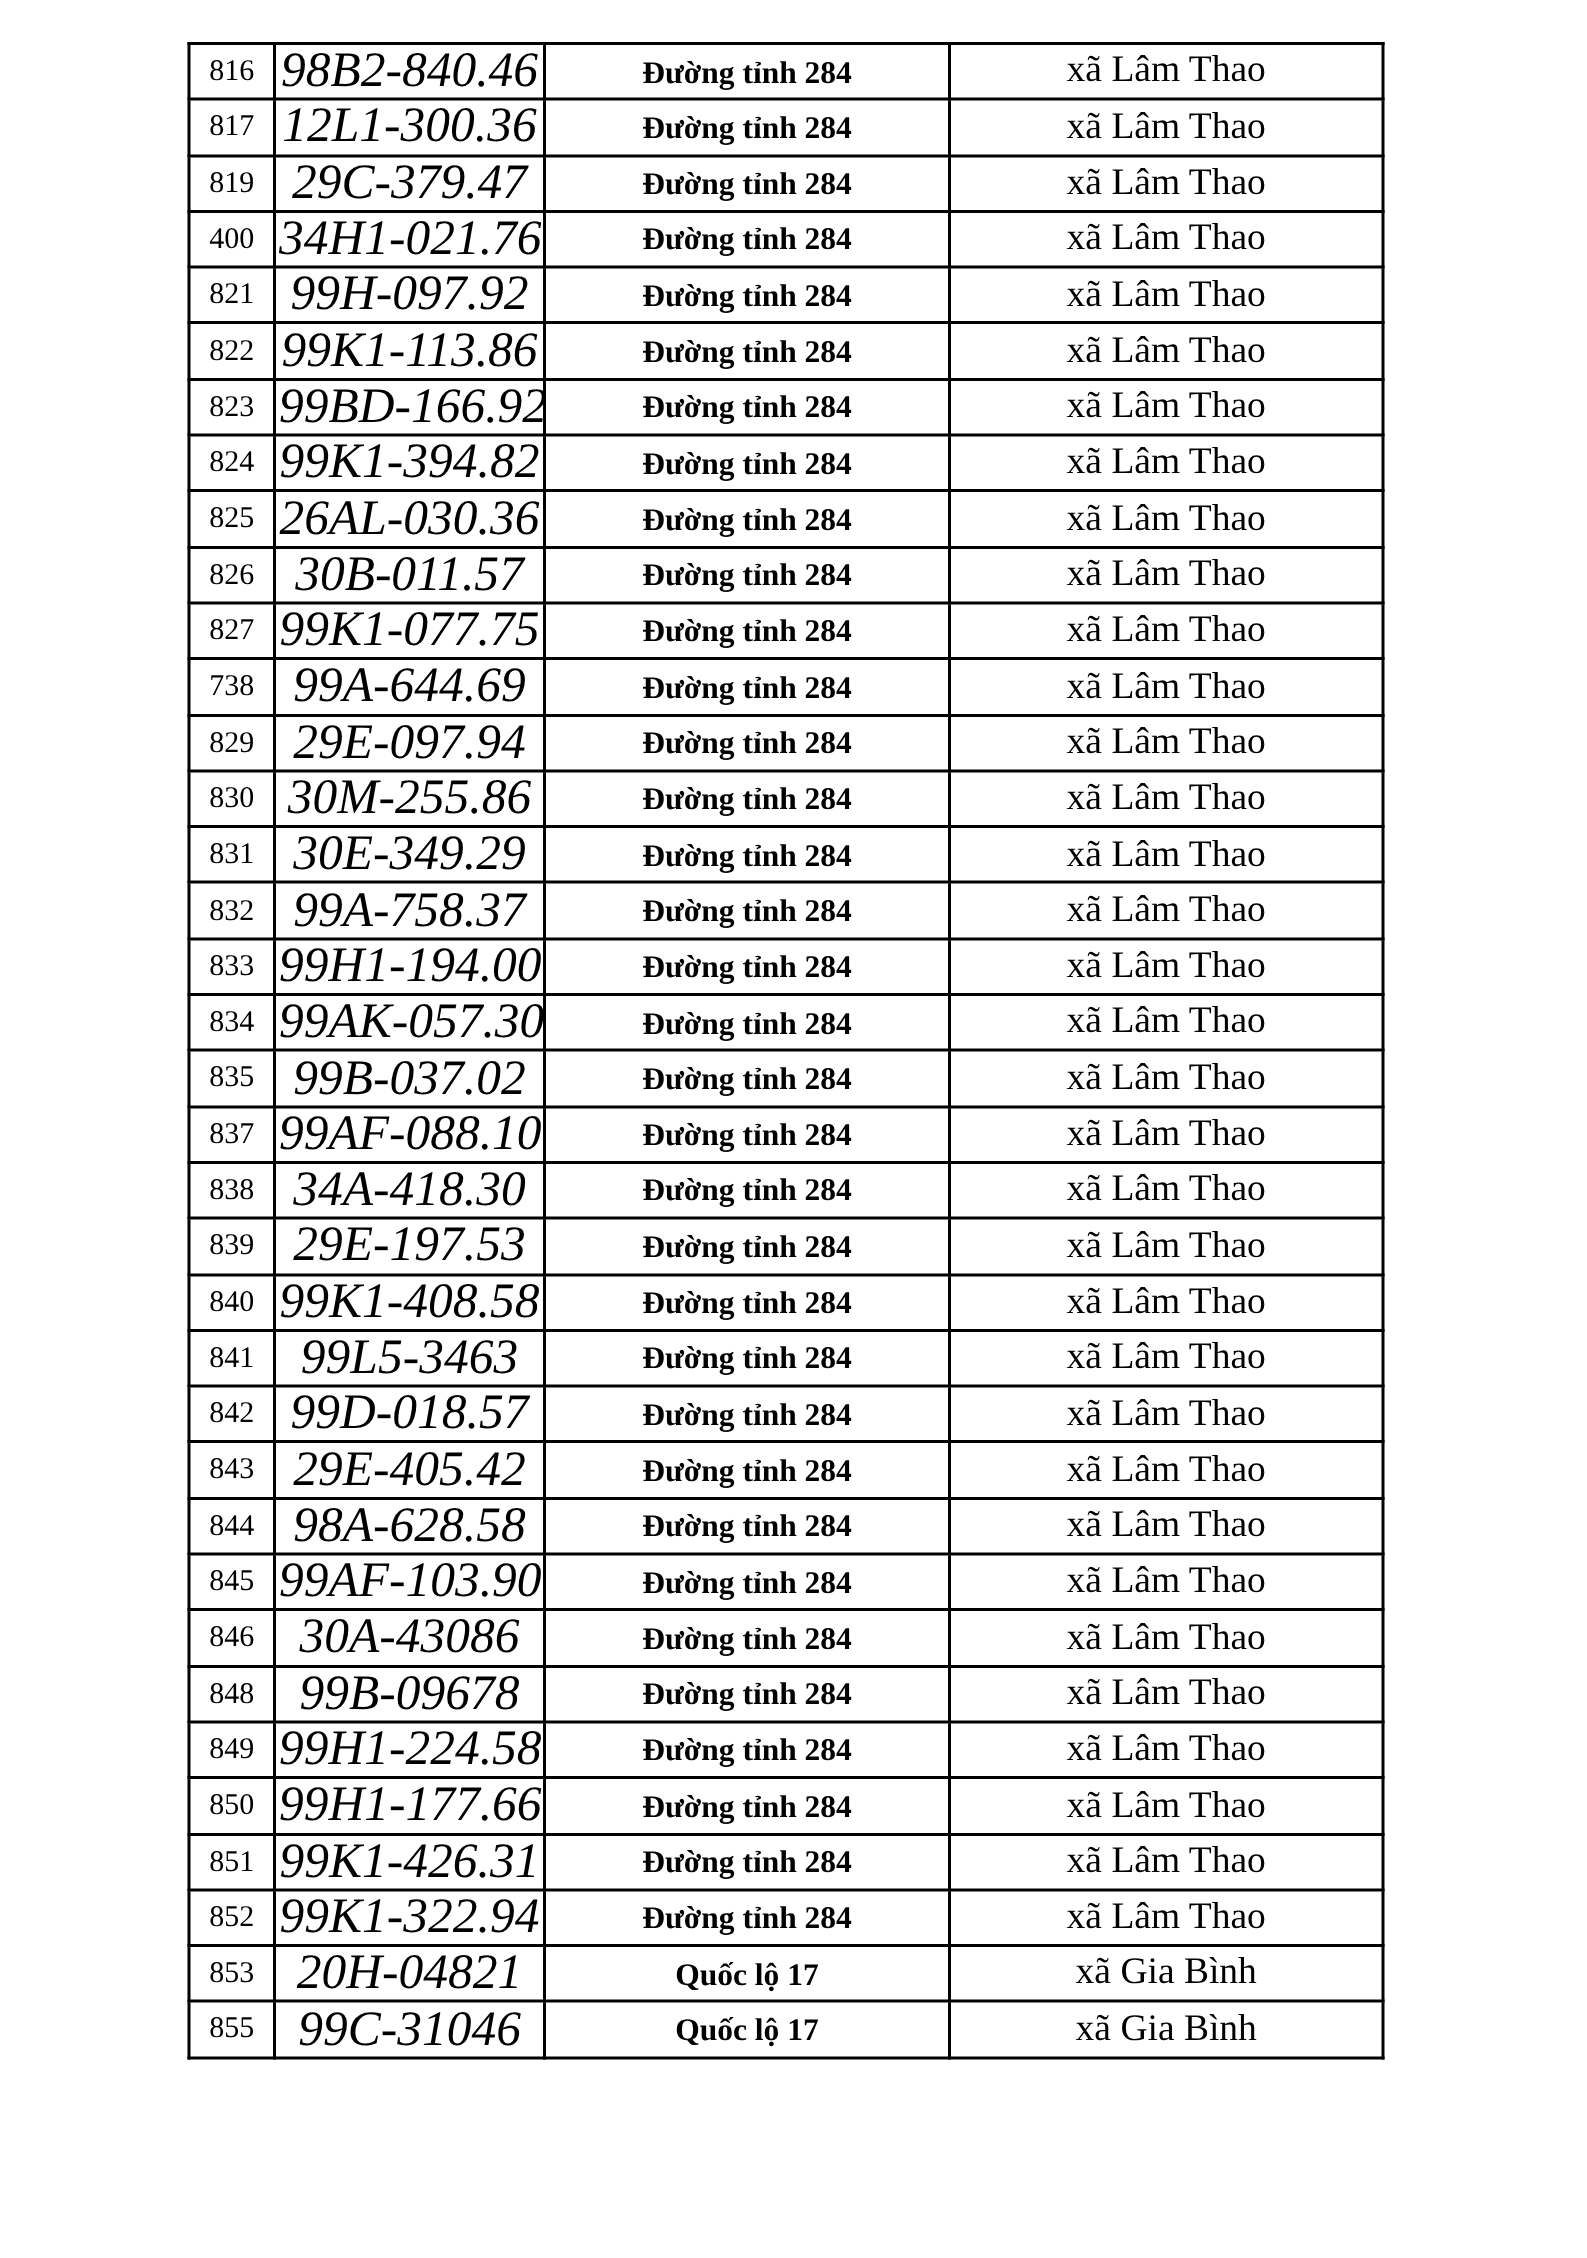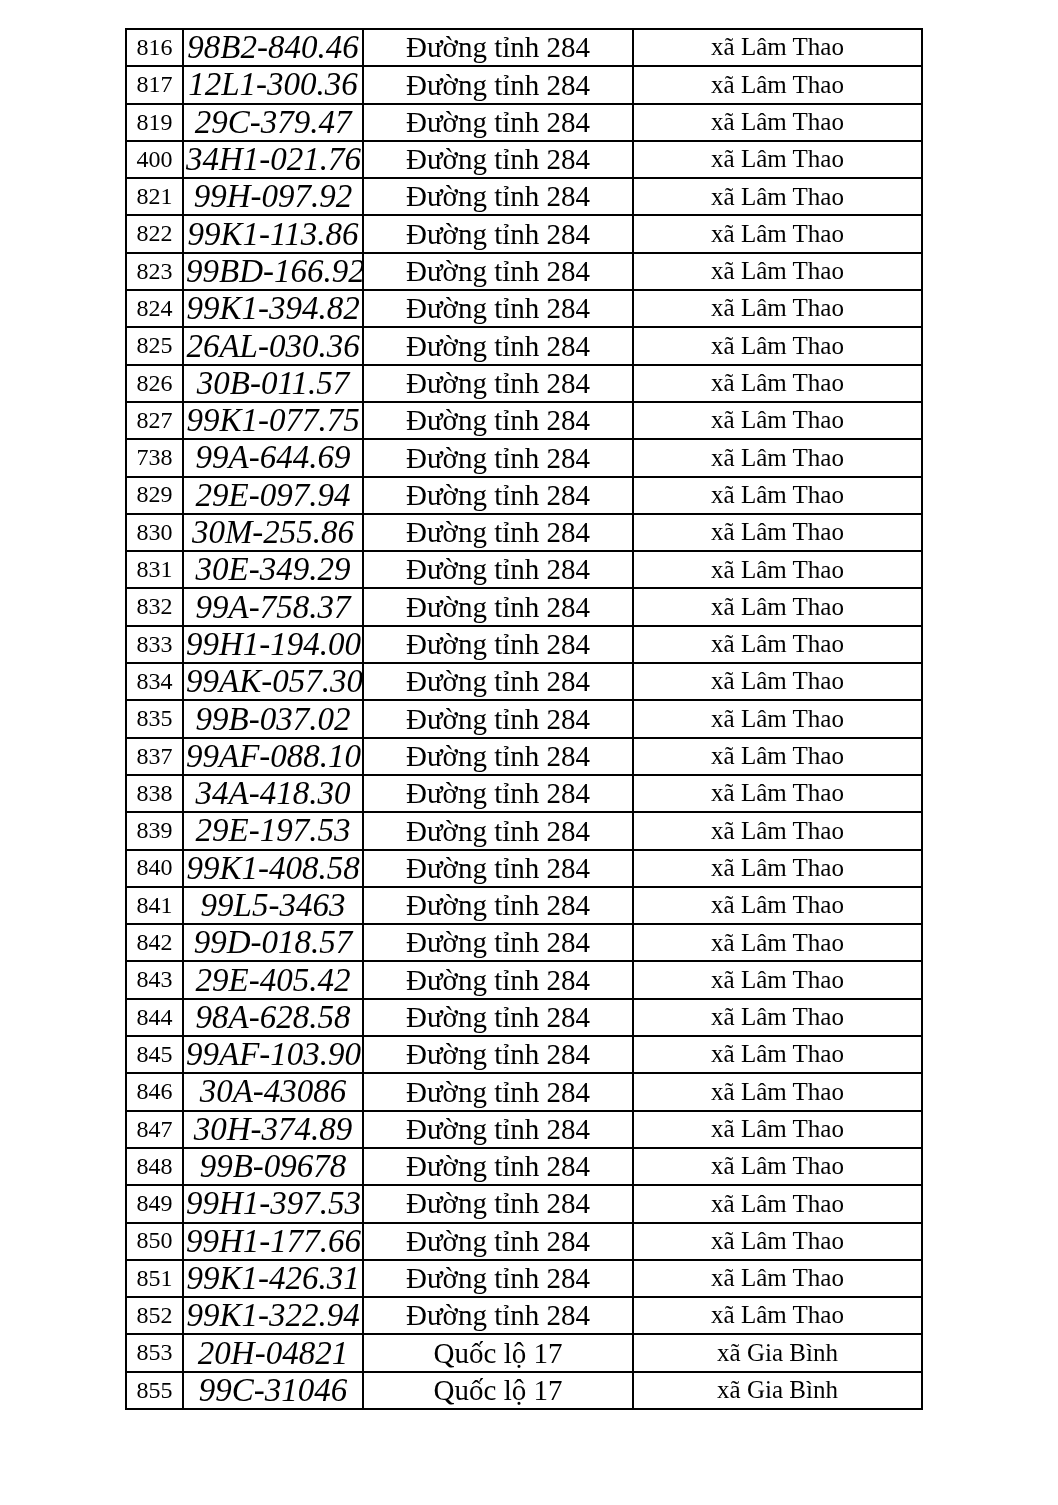--- a/index.html
+++ b/index.html
@@ -45,29 +45,30 @@
     padding: 0 2px;
     text-align: center;
     vertical-align: middle;
     font-size: 25px;
     line-height: 1.06;
     white-space: nowrap;
     overflow: hidden;
   }
 
   #violation-table td.cell-index {
-    font-size: 24px;
+    font-size: 20px;
     margin-top: 24px;
   }
   #violation-table td.cell-plate {
     font-size: 33px;
     font-style: italic;
   }
   #violation-table td.cell-road {
-    font-size: 29px;
+    font-size: 21px;
+    font-weight: bold;
   }
   #violation-table td.cell-ward {
     font-size: 25px;
   }
 </style>
 </head>
 <body>
 
 <div id="violation-page">
   <table id="violation-table">
@@ -247,34 +248,28 @@
           <td class="cell-road">Đường tỉnh 284</td>
           <td class="cell-ward">xã Lâm Thao</td>
         </tr>
         <tr>
           <td class="cell-index">846</td>
           <td class="cell-plate">30A-43086</td>
           <td class="cell-road">Đường tỉnh 284</td>
           <td class="cell-ward">xã Lâm Thao</td>
         </tr>
         <tr>
-          <td class="cell-index">847</td>
-          <td class="cell-plate">30H-374.89</td>
-          <td class="cell-road">Đường tỉnh 284</td>
-          <td class="cell-ward">xã Lâm Thao</td>
-        </tr>
-        <tr>
           <td class="cell-index">848</td>
           <td class="cell-plate">99B-09678</td>
           <td class="cell-road">Đường tỉnh 284</td>
           <td class="cell-ward">xã Lâm Thao</td>
         </tr>
         <tr>
           <td class="cell-index">849</td>
-          <td class="cell-plate">99H1-397.53</td>
+          <td class="cell-plate">99H1-224.58</td>
           <td class="cell-road">Đường tỉnh 284</td>
           <td class="cell-ward">xã Lâm Thao</td>
         </tr>
         <tr>
           <td class="cell-index">850</td>
           <td class="cell-plate">99H1-177.66</td>
           <td class="cell-road">Đường tỉnh 284</td>
           <td class="cell-ward">xã Lâm Thao</td>
         </tr>
         <tr>

